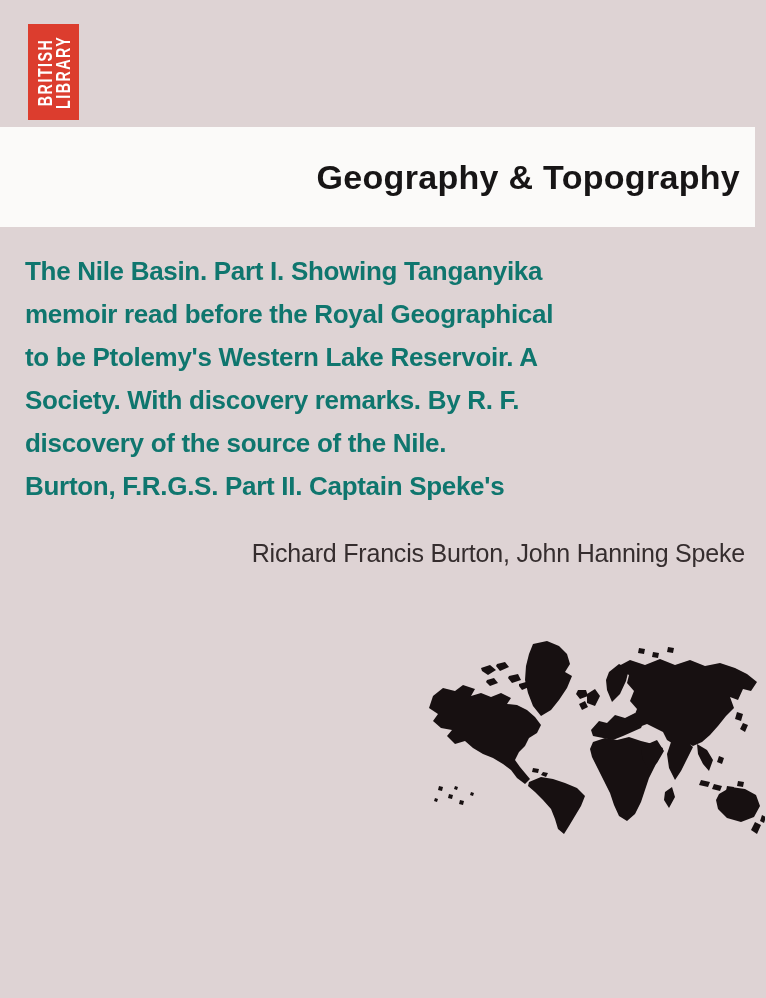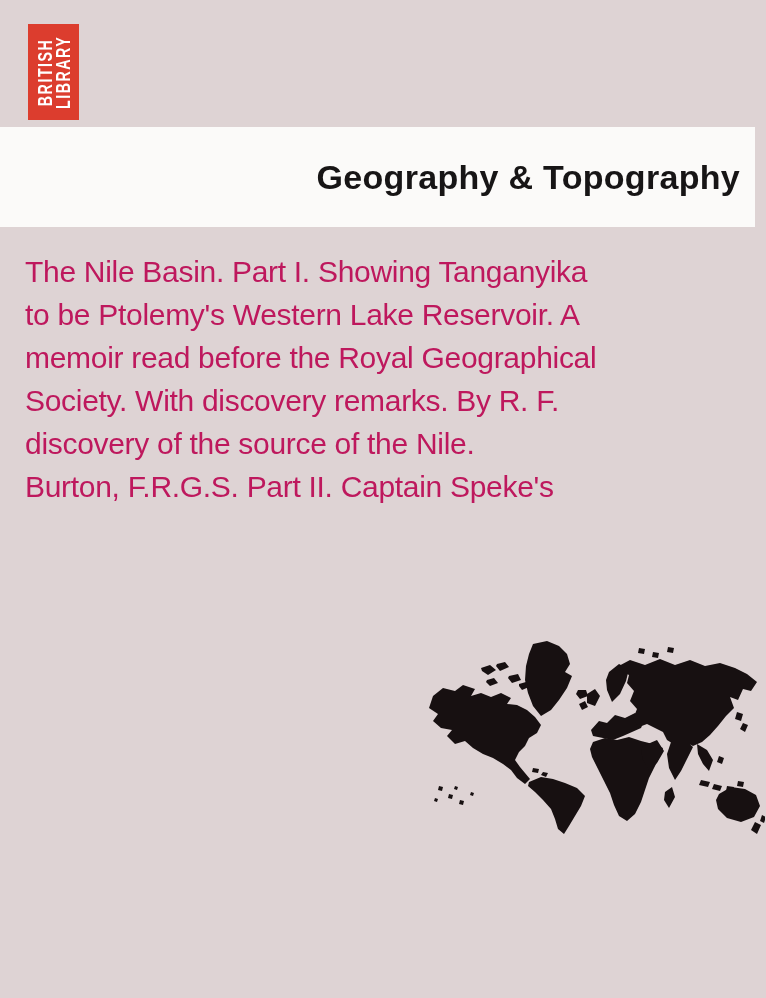--- a/index.html
+++ b/index.html
@@ -31,21 +31,21 @@
     display:flex; align-items:center; justify-content:flex-end;
     padding-right:15px; box-sizing:border-box;
   }
   .band-title {
     font-size:34px; font-weight:bold; color:#171516; letter-spacing:0.3px;
     white-space:nowrap;
   }
   
   .title-block {
     position:absolute; left:25px; top:250px; width:726px;
-    color:#be185d; font-size:30px; line-height:43px; letter-spacing:-0.3px;
+    color:#0f766e; font-size:26px; line-height:43px; letter-spacing:-0.3px;font-weight:bold;
   }
   .title-line { white-space:nowrap; }
   
   .authors {
     position:absolute; top:539px; right:21px;
     color:#352d2e; font-size:25px; letter-spacing:-0.2px; white-space:nowrap;
   }
   
   .map { position:absolute; left:425px; top:638px; width:340px; height:200px; }
   .map svg { display:block; width:100%; height:100%; }
@@ -62,27 +62,28 @@
       <span class="bl-word">LIBRARY</span>
     </div>
   </div>
 
   <div class="band">
     <div class="band-title">Geography &amp; Topography</div>
   </div>
 
   <div class="title-block">
     <div class="title-line">The Nile Basin. Part I. Showing Tanganyika</div>
+    <div class="title-line">memoir read before the Royal Geographical</div>
     <div class="title-line">to be Ptolemy's Western Lake Reservoir. A</div>
-    <div class="title-line">memoir read before the Royal Geographical</div>
     <div class="title-line">Society. With discovery remarks. By R. F.</div>
     <div class="title-line">discovery of the source of the Nile.</div>
     <div class="title-line">Burton, F.R.G.S. Part II. Captain Speke's</div>
   </div>
 
+  <div class="authors">Richard Francis Burton, John Hanning Speke</div>
 
   <div class="map">
     <svg viewBox="0 0 340 200" xmlns="http://www.w3.org/2000/svg">
       <path d="M108 6 L122 3 134 8 142 16 145 26 140 34 147 38 142 50 134 62 126 72 116 78 108 68 103 55 100 42 101 28 104 16 Z
            M153 52 l8 0 2 6 -8 3 -4 -5 Z"></path>
       <path d="M56 30 l9 -3 6 5 -8 5 -6 -4 Z M72 26 l8 -2 4 5 -9 4 -4 -5 Z M84 38 l9 -2 3 6 -9 3 -4 -5 Z
            M62 42 l7 -2 4 5 -8 3 -4 -4 Z M94 46 l7 -2 3 5 -7 3 -3 -4 Z
            M214 10 l6 1 -1 5 -6 -1 Z M228 14 l6 1 -1 5 -6 -1 Z M243 9 l6 1 -1 5 -6 -1 Z"></path>
       <path d="M8 58 L18 50 30 53 38 47 50 51 46 58 56 55 66 59 76 55 86 60 82 66 92 67 102 72 110 79 116 87
            112 95 104 100 100 108 94 114 90 122 95 129 100 135 105 141 100 146 92 140 86 132 78 126 68 120

